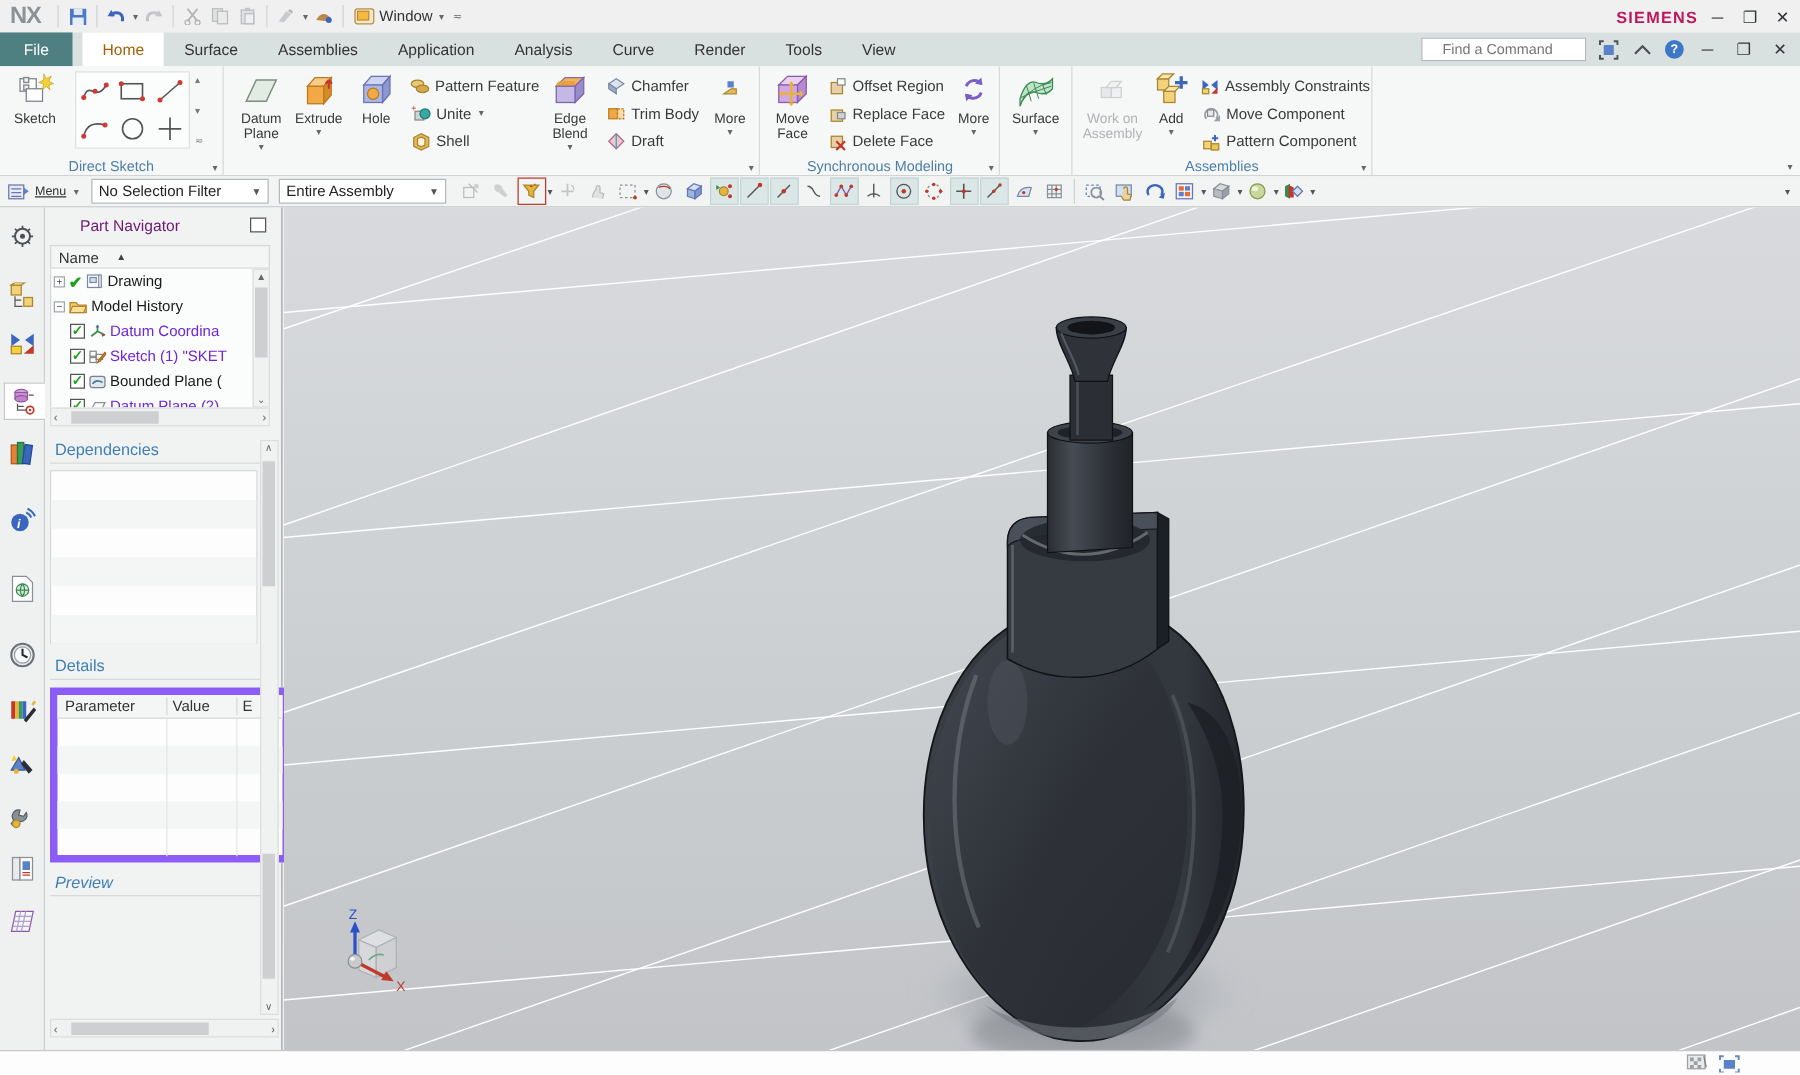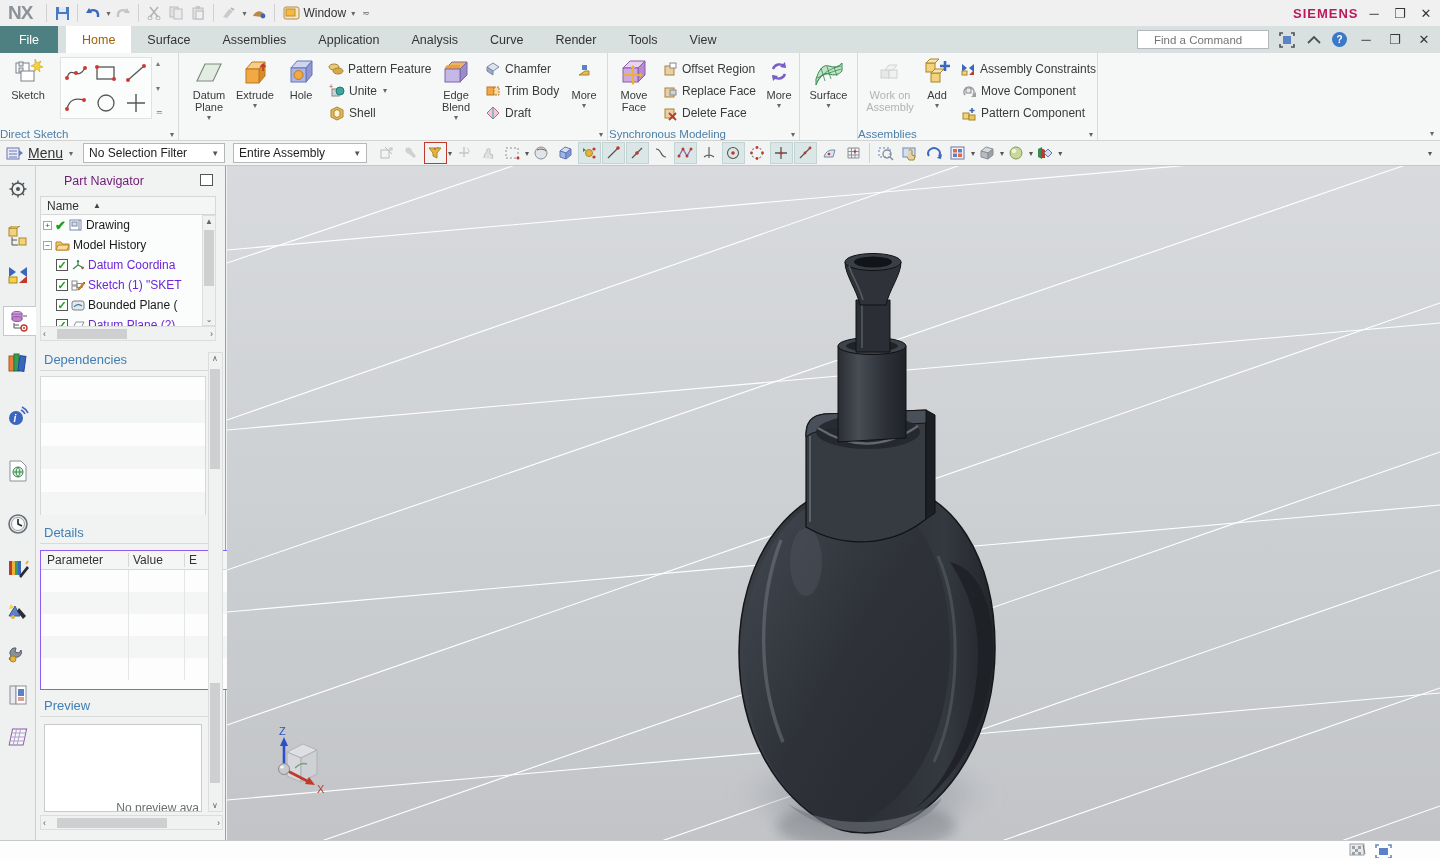--- a/index.html
+++ b/index.html
@@ -26,38 +26,38 @@
   .tab.active { background:#ffffff; color:#a16207; }
   .tabrow-right { position:absolute; right:6px; top:26px; height:27px; display:flex; align-items:center; gap:9px; }
   .findbox { width:132px; height:19px; background:#fff; border:1px solid #b4b8ba; display:flex; align-items:center; }
   .findbox input { flex:1; border:0; outline:0; font-size:11.5px; color:#9aa0a4; padding:0 16px; font-family:"Liberation Sans",sans-serif; background:transparent; }
   .tr-ic { width:18px; height:18px; display:flex; align-items:center; justify-content:center; color:#4b5257; font-size:13px; }
   .help { width:15px; height:15px; border-radius:50%; background:#3c78c8; color:#fff; font-size:10px; font-weight:bold; display:flex; align-items:center; justify-content:center; }
 
   
   .ribbon { position:absolute; left:0; top:53px; width:1440px; height:88px; background:#f6f7f7; border-bottom:1px solid #d2d4d4; }
   .grp { position:absolute; top:0; height:88px; border-right:1px solid #d8dada; }
-  .grp-label { position:absolute; bottom:1px; left:0; right:0; font-size:11.5px; color:#4c7fa8; }
+  .grp-label { position:absolute; bottom:1px; left:0; right:0; text-align:center; font-size:11.5px; color:#4c7fa8; }
   .grp-arrow { position:absolute; bottom:2px; right:4px; font-size:8px; color:#666; }
   .grp-inner { position:absolute; top:2px; left:0; right:0; display:flex; align-items:flex-start; }
   .bigbtn { width:46px; min-height:66px; display:flex; flex-direction:column; align-items:center; padding-top:2px; }
   .bigbtn .bicon { width:32px; height:30px; display:flex; align-items:center; justify-content:center; }
   .bigbtn .blab { font-size:11px; color:#3a3a3a; text-align:center; line-height:12px; margin-top:2px; }
   .bigbtn.disabled .blab { color:#b0b3b5; }
   .smallcol { display:flex; flex-direction:column; gap:1px; padding-top:3px; }
   .smbtn { display:flex; align-items:center; gap:4px; height:21px; padding:0 4px; font-size:12px; color:#3a3a3a; white-space:nowrap; }
   .smbtn .sicon { width:17px; height:16px; display:flex; align-items:center; justify-content:center; }
   .minigrid { display:grid; grid-template-columns:repeat(3,30px); grid-template-rows:30px 30px; border:1px solid #e0e2e2; margin:2px 0 0 4px; background:#fbfcfc; }
   .minigrid .mg { display:flex; align-items:center; justify-content:center; }
   .gallery-arrows { display:flex; flex-direction:column; justify-content:space-between; height:62px; padding:4px 2px 0 4px; color:#777; font-size:8px; }
 
   
   .selbar { position:absolute; left:0; top:141px; width:1440px; height:25px; background:#f2f3f3; border-bottom:1px solid #c4c6c8; display:flex; align-items:center; }
   .menu-btn { display:flex; align-items:center; gap:4px; padding:0 8px 0 6px; }
-  .menu-btn .mlabel { font-size:14px; }
+  .menu-btn .mlabel { font-size:10px; }
   .menu-btn .mlabel u { text-decoration:underline; }
   .combo { height:20px; background:#fff; border:1px solid #b4b8ba; display:flex; align-items:center; justify-content:space-between; padding:0 5px; font-size:12px; color:#222; margin-right:8px; }
   .tbtn { width:23px; height:22px; display:flex; align-items:center; justify-content:center; margin:0 0.5px; }
   .tbtn.snap-on { background:#dbe7e7; border:1px solid #c2d4d4; }
   .tbtn.gray svg { opacity:0.55; filter:grayscale(60%); }
   .vsep { width:1px; height:20px; background:#d0d2d3; margin:0 4px; }
   .dd { font-size:8px; color:#555; margin-left:1px; }
   .selbar-far-dd { position:absolute; right:8px; font-size:8px; color:#555; }
 
   
@@ -81,21 +81,21 @@
   .vscroll { position:absolute; width:14px; background:#f0f1f1; border:1px solid #dcdede; }
   .vthumb { position:absolute; left:1px; width:10px; background:#cdcfd0; }
   .sarr { position:absolute; left:0; width:12px; text-align:center; font-size:8px; color:#666; }
   .hscroll { position:absolute; height:15px; background:#f0f1f1; border:1px solid #dcdede; display:flex; align-items:center; justify-content:space-between; padding:0 2px; font-size:9px; color:#555; }
   .hthumb { position:absolute; top:2px; height:10px; background:#cdcfd0; }
   .sect-hdr { position:absolute; left:8px; font-size:13px; color:#3f7fb5; }
   .sect-line { position:absolute; left:4px; width:170px; border-bottom:1px solid #d8dada; }
   .emptybox { position:absolute; left:4px; width:166px; background:#fdfdfd; border:1px solid #d6d8d8; }
   .erow { height:23px; }
   .erow:nth-child(even) { background:#f4f5f5; }
-  .dettable { position:absolute; left:4px; width:192px; background:#fdfdfd; border:1px solid #8b5cf6; }
+  .dettable { position:absolute; left:4px; width:192px; background:#fdfdfd; border:6px solid #8b5cf6; }
   .dethdr { display:flex; height:19px; background:#f4f5f5; border-bottom:1px solid #d6d8d8; font-size:12px; align-items:center; }
   .dethdr .c1 { width:88px; padding-left:6px; border-right:1px solid #d6d8d8; }
   .dethdr .c2 { width:56px; padding-left:4px; border-right:1px solid #d6d8d8; }
   .dethdr .c3 { padding-left:4px; }
   .detrow { display:flex; height:22px; }
   .detrow:nth-child(odd) { background:#f4f5f5; }
   .detrow .d1 { width:88px; border-right:1px solid #e4e6e6; }
   .detrow .d2 { width:56px; border-right:1px solid #e4e6e6; }
   .prevbox { position:absolute; left:8px; width:158px; background:#ffffff; border:1px solid #c9cbcb; overflow:hidden; }
   .noprev { position:absolute; right:2px; bottom:-4px; font-size:12px; color:#6b6e71; white-space:nowrap; }
@@ -970,25 +970,22 @@
       <div class="detrow">
           <span class="d1"></span>
           <span class="d2"></span>
         </div>
       <div class="detrow">
           <span class="d1"></span>
           <span class="d2"></span>
         </div>
     </div>
 
-    <span class="sect-hdr" style="top:532px;">Preview</span>
+    <span class="sect-hdr" style="top:532px;font-style:italic;">Preview</span>
     <span class="sect-line" style="top:550px;"></span>
-    <div class="prevbox" style="top:558px; height:88px;">
-      <span class="noprev">No preview ava</span>
-    </div>
 
     <div class="vscroll" style="left:172px; top:186px; height:460px; width:15px;">
       <span class="sarr" style="top:1px;">∧</span>
       <span class="vthumb" style="top:16px; height:100px;"></span>
       <span class="vthumb" style="top:330px; height:100px;"></span>
       <span class="sarr" style="bottom:1px;">∨</span>
     </div>
     <div class="hscroll" style="left:4px; top:649px; width:183px;">
       <span>‹</span>
       <span class="hthumb" style="left:16px; width:110px;"></span>

